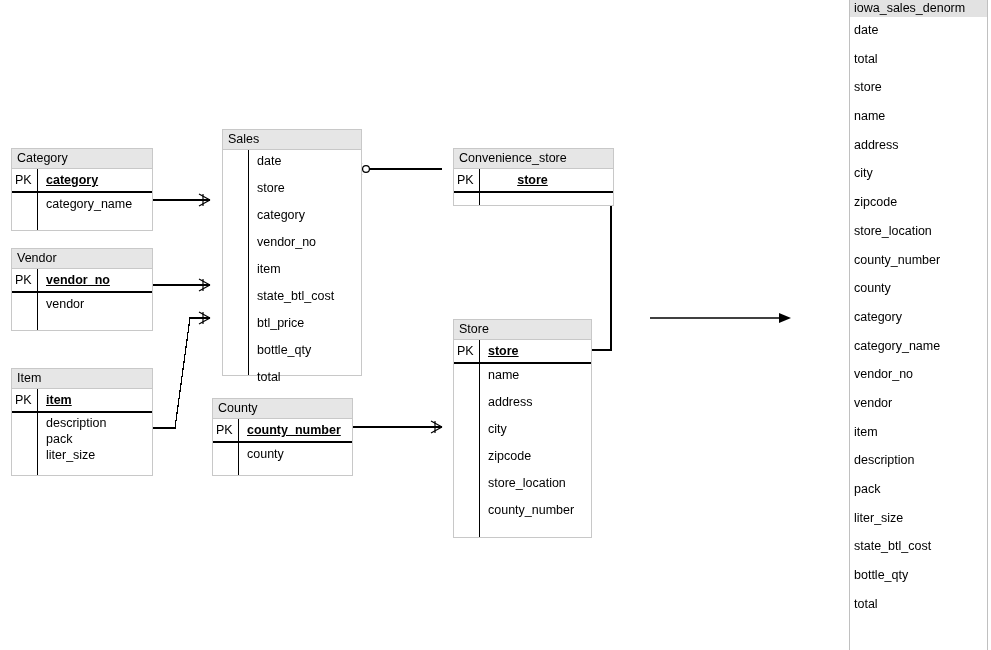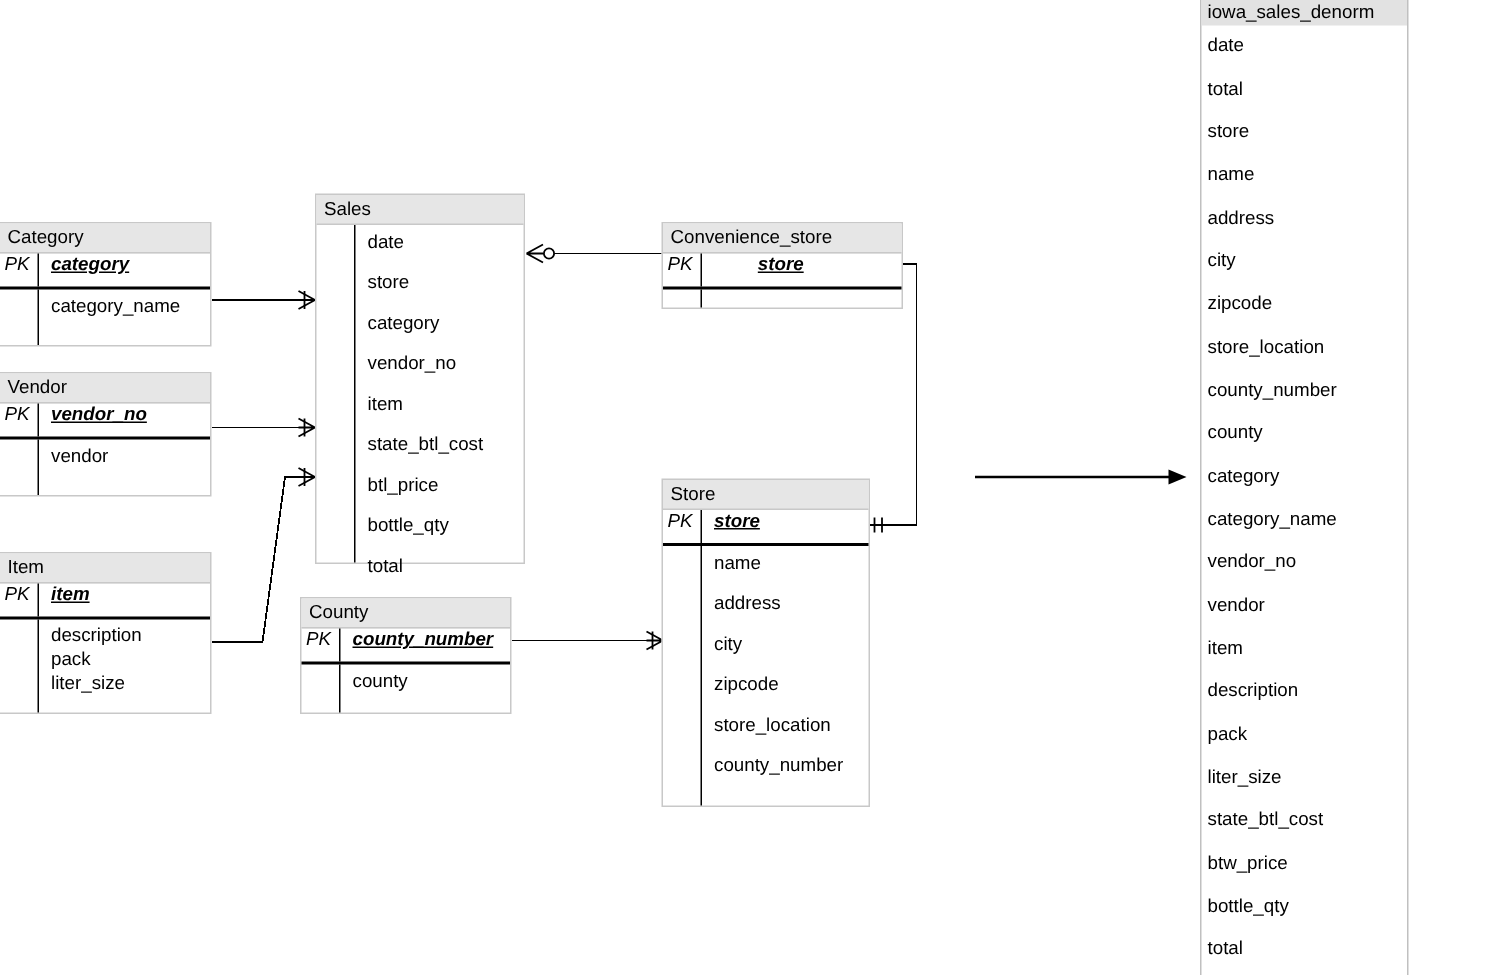--- a/index.html
+++ b/index.html
@@ -15,39 +15,40 @@
     font-family: "Liberation Sans", sans-serif;
     color: #000000;
   }
 
   
   .entity {
     position: absolute;
     box-sizing: border-box;
     border: 1px solid #c8c8c8;
     background: #ffffff;
+    margin-left: 12px;
   }
   .entity-title {
     background: #e6e6e6;
     border-bottom: 1px solid #c8c8c8;
     font-size: 12.5px;
     line-height: 19px;
     height: 19px;
     padding-left: 5px;
     color: #000000;
     white-space: nowrap;
     overflow: hidden;
   }
   
   .pk-row {
     display: flex;
+    align-items: center;
     height: 22px;
     border-bottom: 2px solid #000000;
     position: relative;
-    font-style: italic;
   }
   .pk-label {
     width: 25px;
     flex: 0 0 25px;
     font-size: 12.5px;
     padding-left: 3px;
     box-sizing: border-box;
     color: #000000;
   }
   .pk-divider {
@@ -104,21 +105,21 @@
   
   .sales-body {
     display: flex;
     align-items: stretch;
     height: 225px;
   }
 
   
   #denorm-panel {
     position: absolute;
-    left: 800px;
+    left: 849px;
     top: 0;
     width: 139px;
     height: 650px;
     border-left: 1px solid #c0c0c0;
     border-right: 1px solid #c0c0c0;
     box-sizing: border-box;
     background: #ffffff;
   }
   #denorm-panel .denorm-title {
     background: #e2e2e2;
@@ -346,17 +347,16 @@
       <div class="denorm-item">county</div>
       <div class="denorm-item">category</div>
       <div class="denorm-item">category_name</div>
       <div class="denorm-item">vendor_no</div>
       <div class="denorm-item">vendor</div>
       <div class="denorm-item">item</div>
       <div class="denorm-item">description</div>
       <div class="denorm-item">pack</div>
       <div class="denorm-item">liter_size</div>
       <div class="denorm-item">state_btl_cost</div>
-      <div class="denorm-item">btw_price</div>
       <div class="denorm-item">bottle_qty</div>
       <div class="denorm-item">total</div>
     </div>
 </div>
 
 </body></html>

